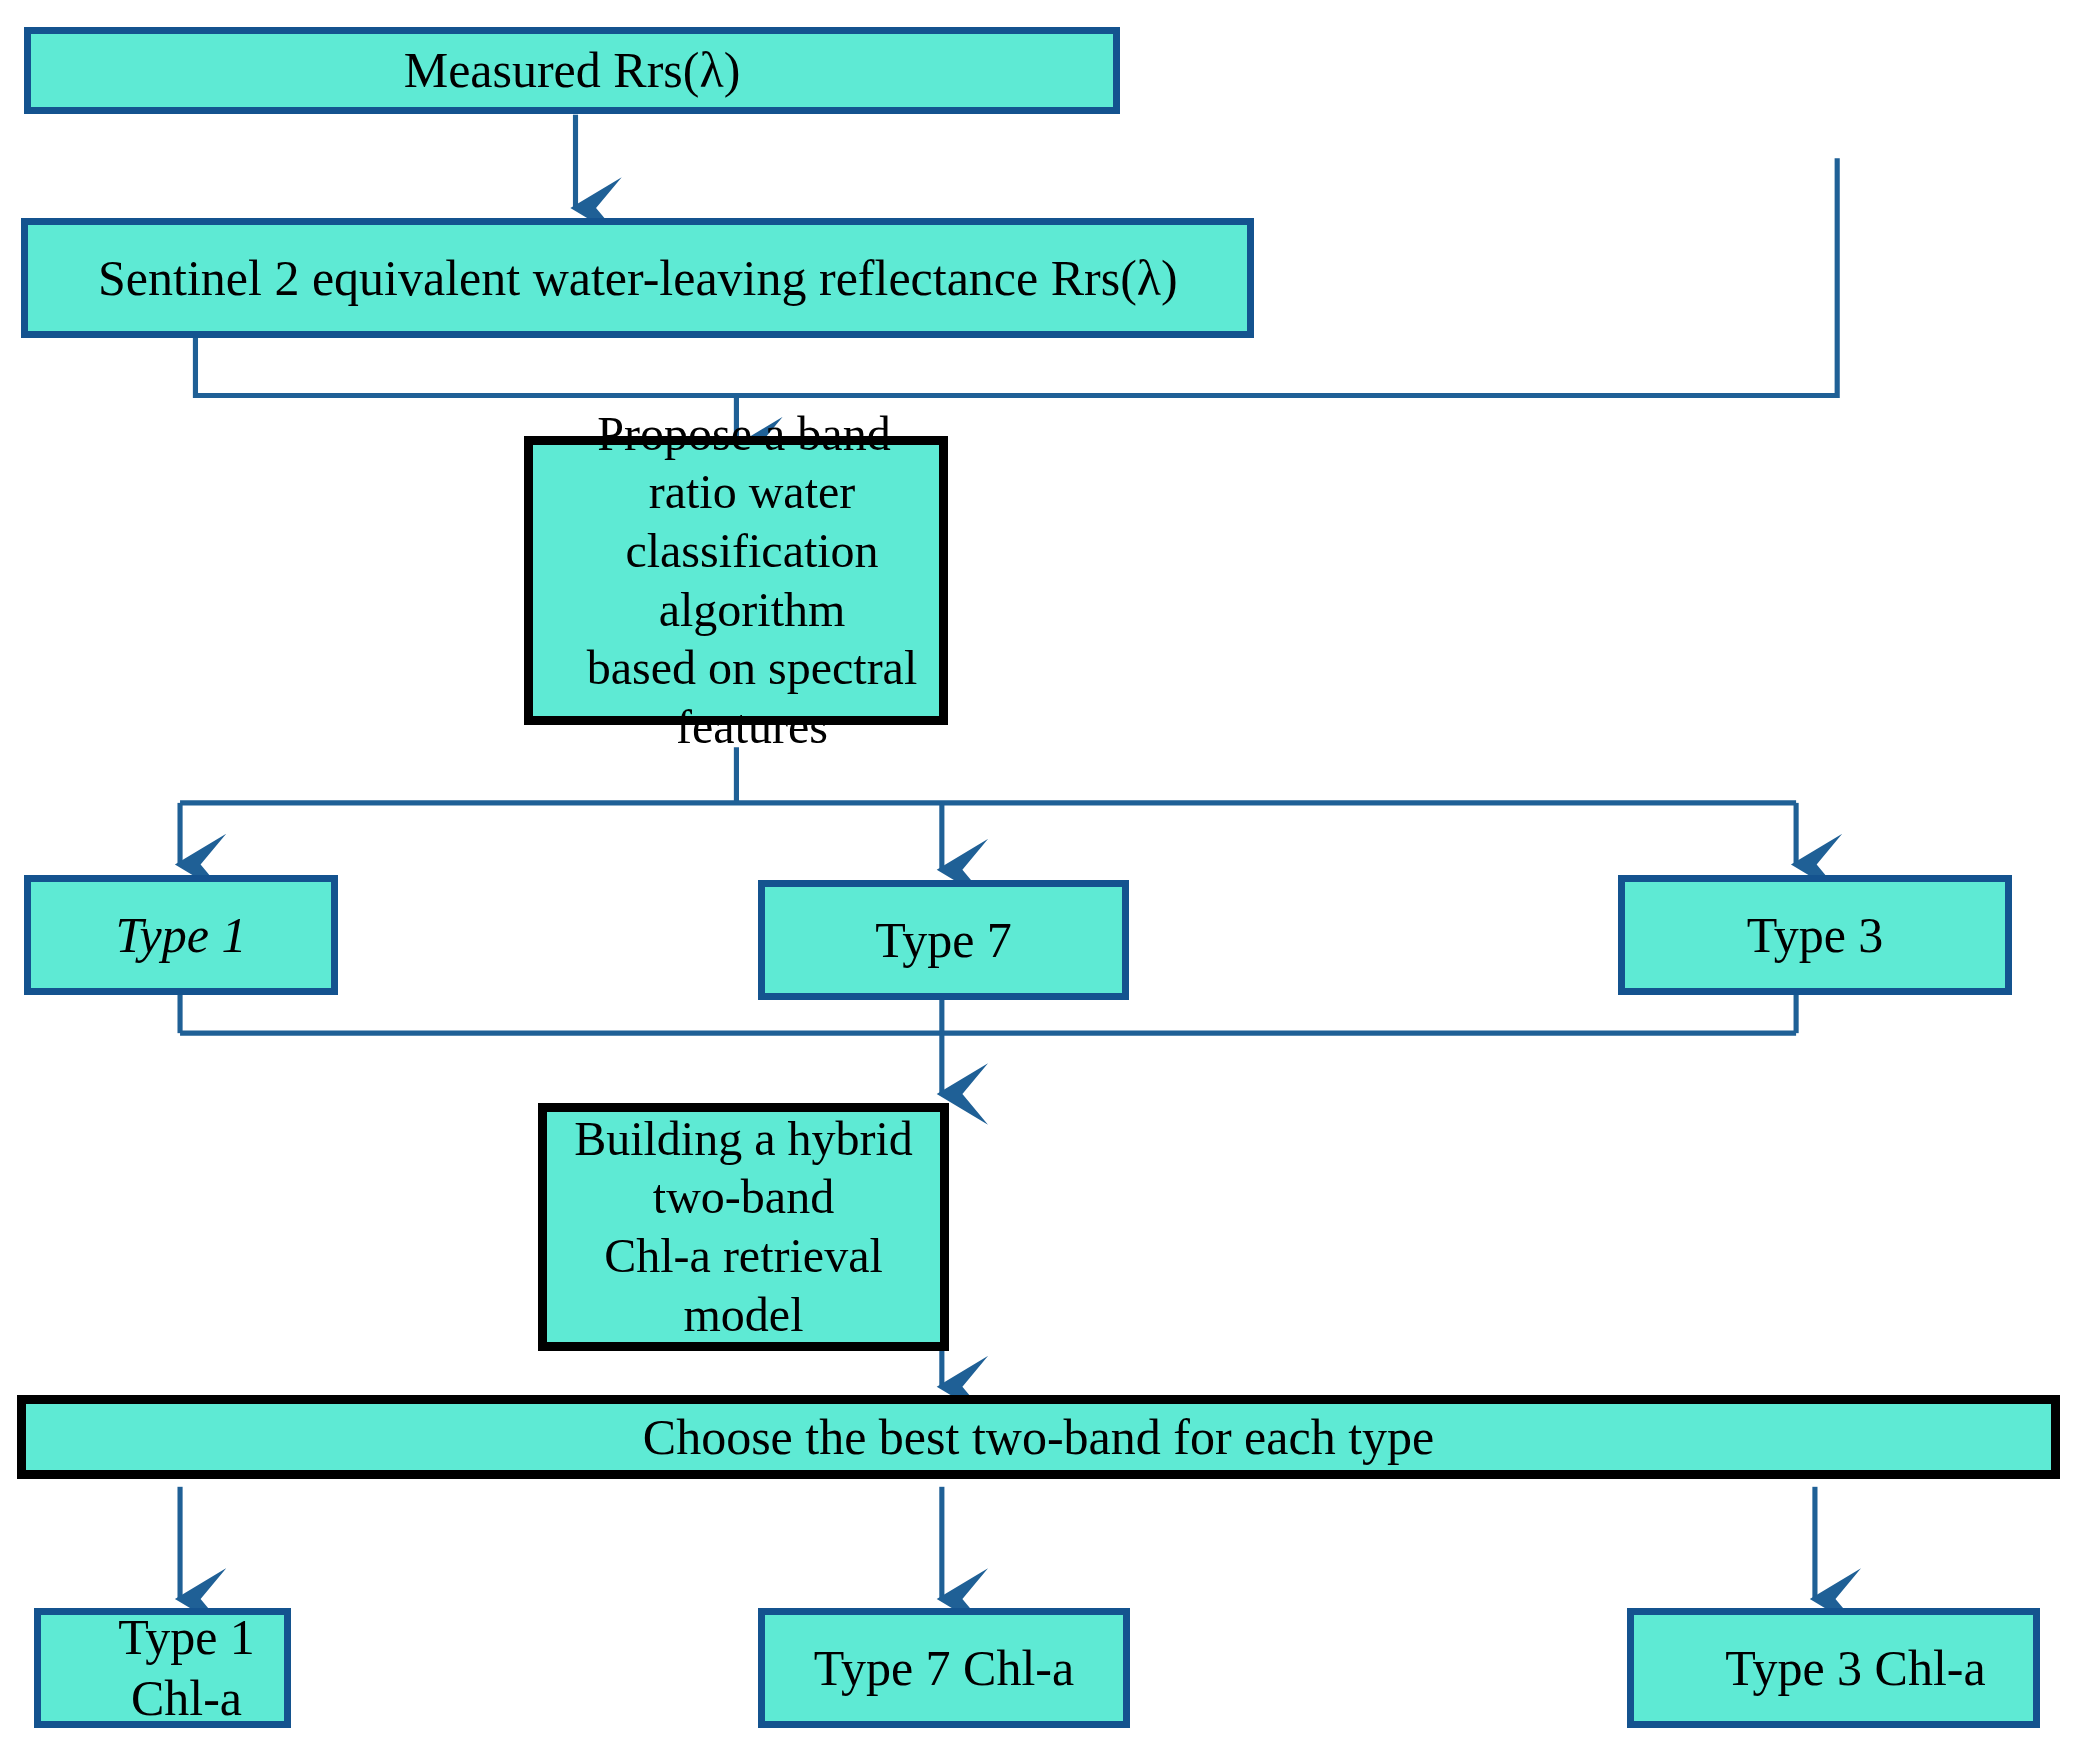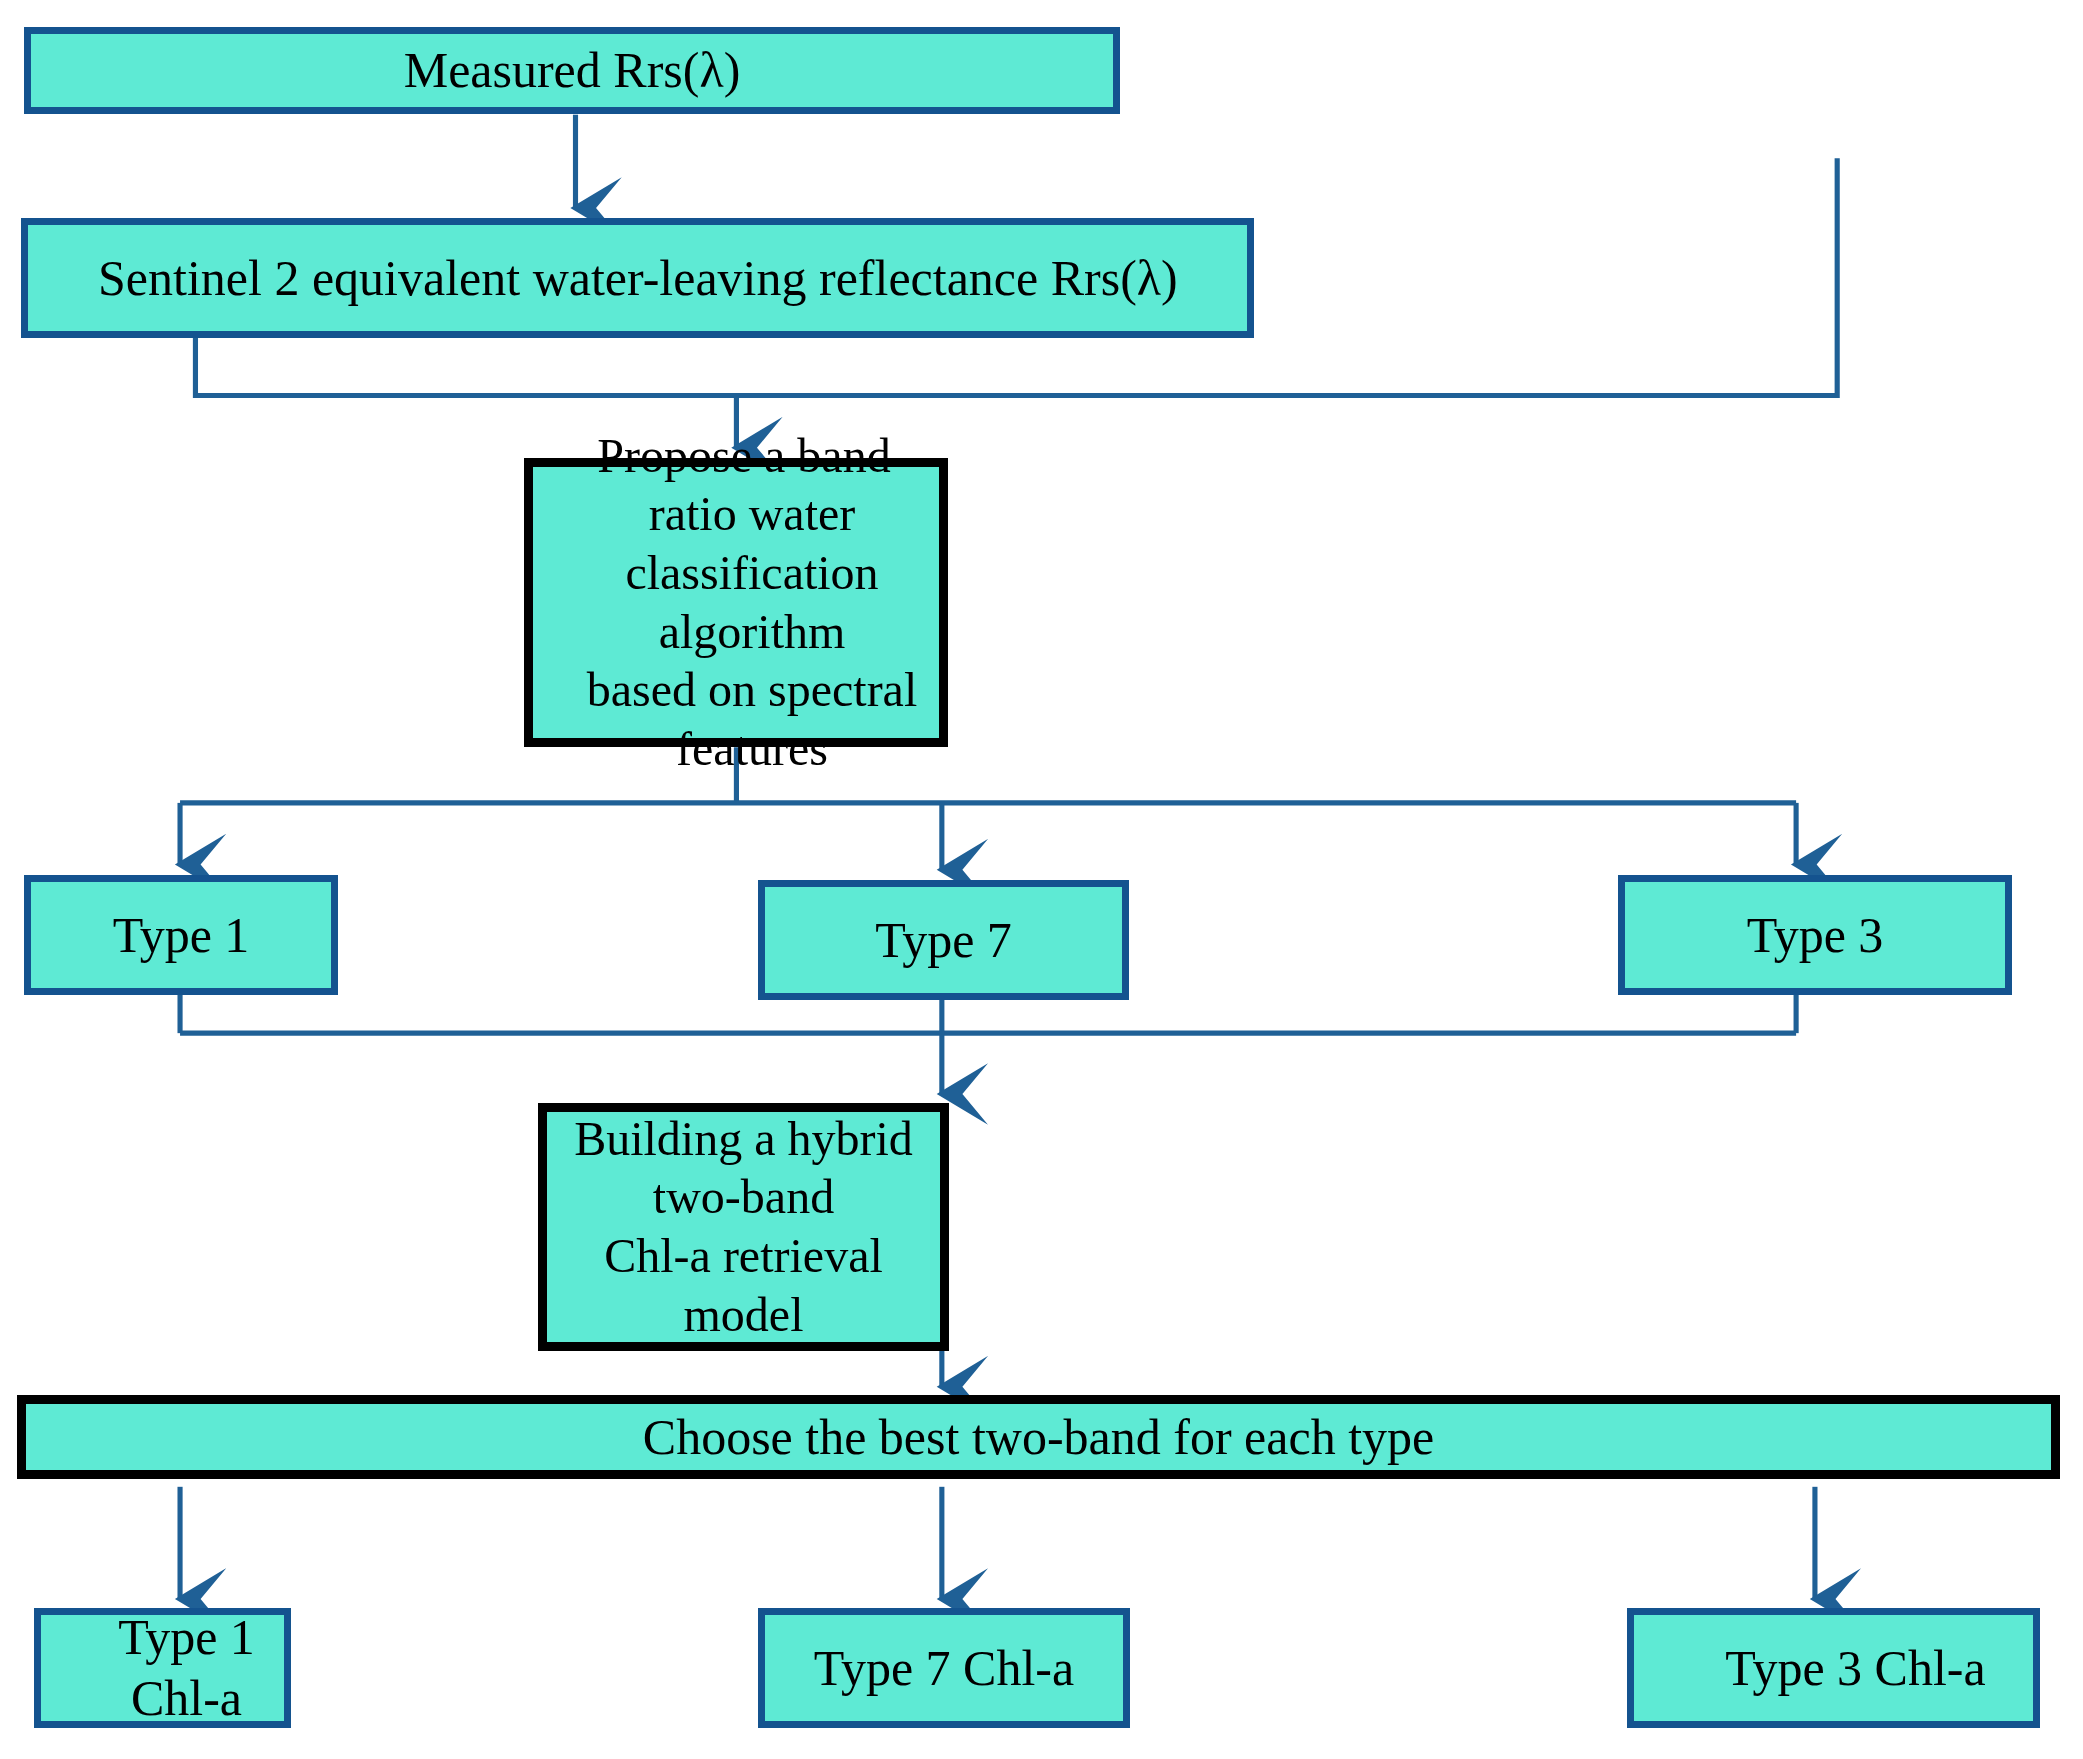--- a/index.html
+++ b/index.html
@@ -89,27 +89,27 @@
 
   <div class="node node-blue" style="left:24px; top:27px; width:1096px; height:87px; font-size:50px;">
     <span class="node-label">Measured Rrs(λ)</span>
   </div>
 
 
   <div class="node node-blue" style="left:21.4px; top:218px; width:1233px; height:120px; font-size:50px;">
     <span class="node-label">Sentinel 2 equivalent water-leaving reflectance Rrs(λ)</span>
   </div>
 
-  <div class="node node-black" style="left:524px; top:458px; width:424px; height:289px; font-size:48px;padding-left:32px;">
+  <div class="node node-black" style="left:524px; top:436px; width:424px; height:289px; font-size:48px;padding-left:32px;">
     <span class="node-label">Propose a band-ratio water
 classification algorithm
 based on spectral features</span>
   </div>
 
-  <div class="node node-blue" style="left:24px; top:875px; width:314px; height:120px; font-size:50px;">
+  <div class="node node-blue" style="left:24px; top:875px; width:314px; height:120px; font-size:50px;font-style:italic;">
     <span class="node-label">Type 1</span>
   </div>
 
   <div class="node node-blue" style="left:758px; top:880px; width:371px; height:120px; font-size:50px;">
     <span class="node-label">Type 7</span>
   </div>
 
   <div class="node node-blue" style="left:1618px; top:875px; width:394px; height:120px; font-size:50px;">
     <span class="node-label">Type 3</span>
   </div>

